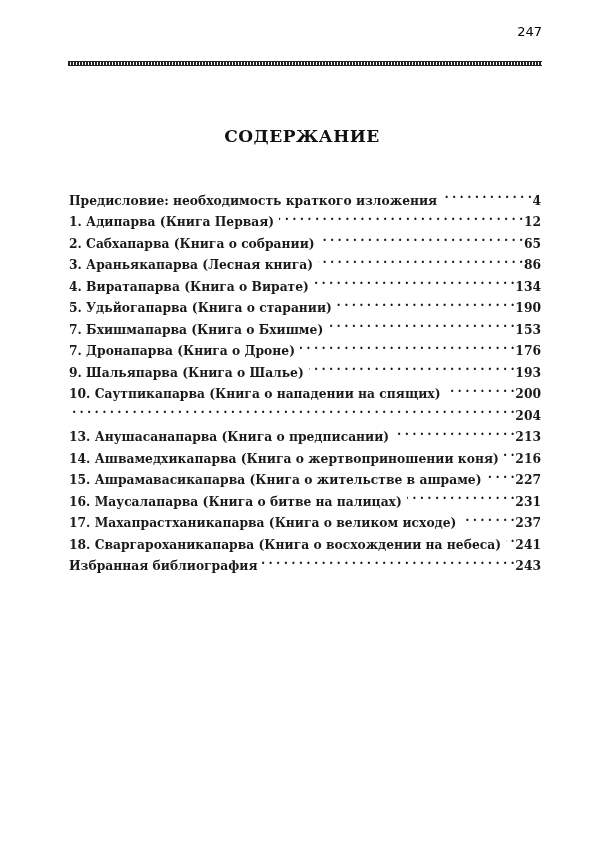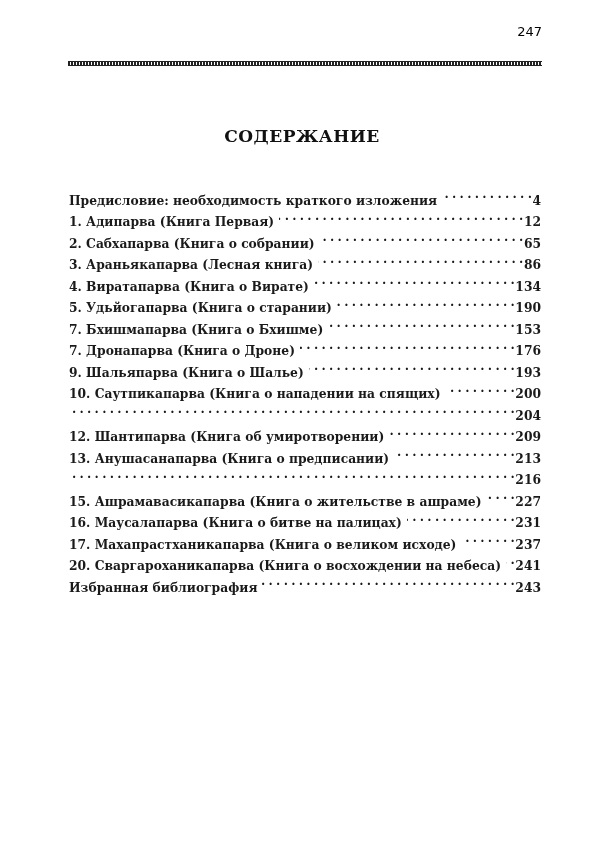--- a/index.html
+++ b/index.html
@@ -144,50 +144,46 @@
   <li class="toc-row">
       <span class="toc-label">10. Саутпикапарва (Книга о нападении на спящих)</span>
       <span class="toc-dots"></span>
       <span class="toc-page">200</span>
     </li>
   <li class="toc-row">
       <span class="toc-dots"></span>
       <span class="toc-page">204</span>
     </li>
   <li class="toc-row">
-      <span class="toc-label">12. Шантипарва (Книга об умиротворении)</span>
-      <span class="toc-dots"></span>
-      <span class="toc-page">209</span>
-    </li>
-  <li class="toc-row">
       <span class="toc-label">13. Анушасанапарва (Книга о предписании)</span>
       <span class="toc-dots"></span>
       <span class="toc-page">213</span>
     </li>
   <li class="toc-row">
+      <span class="toc-label">14. Ашвамедхикапарва (Книга о жертвоприношении коня)</span>
       <span class="toc-dots"></span>
       <span class="toc-page">216</span>
     </li>
   <li class="toc-row">
       <span class="toc-label">15. Ашрамавасикапарва (Книга о жительстве в ашраме)</span>
       <span class="toc-dots"></span>
       <span class="toc-page">227</span>
     </li>
   <li class="toc-row">
       <span class="toc-label">16. Маусалапарва (Книга о битве на палицах)</span>
       <span class="toc-dots"></span>
       <span class="toc-page">231</span>
     </li>
   <li class="toc-row">
       <span class="toc-label">17. Махапрастханикапарва (Книга о великом исходе)</span>
       <span class="toc-dots"></span>
       <span class="toc-page">237</span>
     </li>
   <li class="toc-row">
-      <span class="toc-label">20. Сваргароханикапарва (Книга о восхождении на небеса)</span>
+      <span class="toc-label">18. Сваргароханикапарва (Книга о восхождении на небеса)</span>
       <span class="toc-dots"></span>
       <span class="toc-page">241</span>
     </li>
   <li class="toc-row">
       <span class="toc-label">Избранная библиография</span>
       <span class="toc-dots"></span>
       <span class="toc-page">243</span>
     </li>
 </ul>
 

